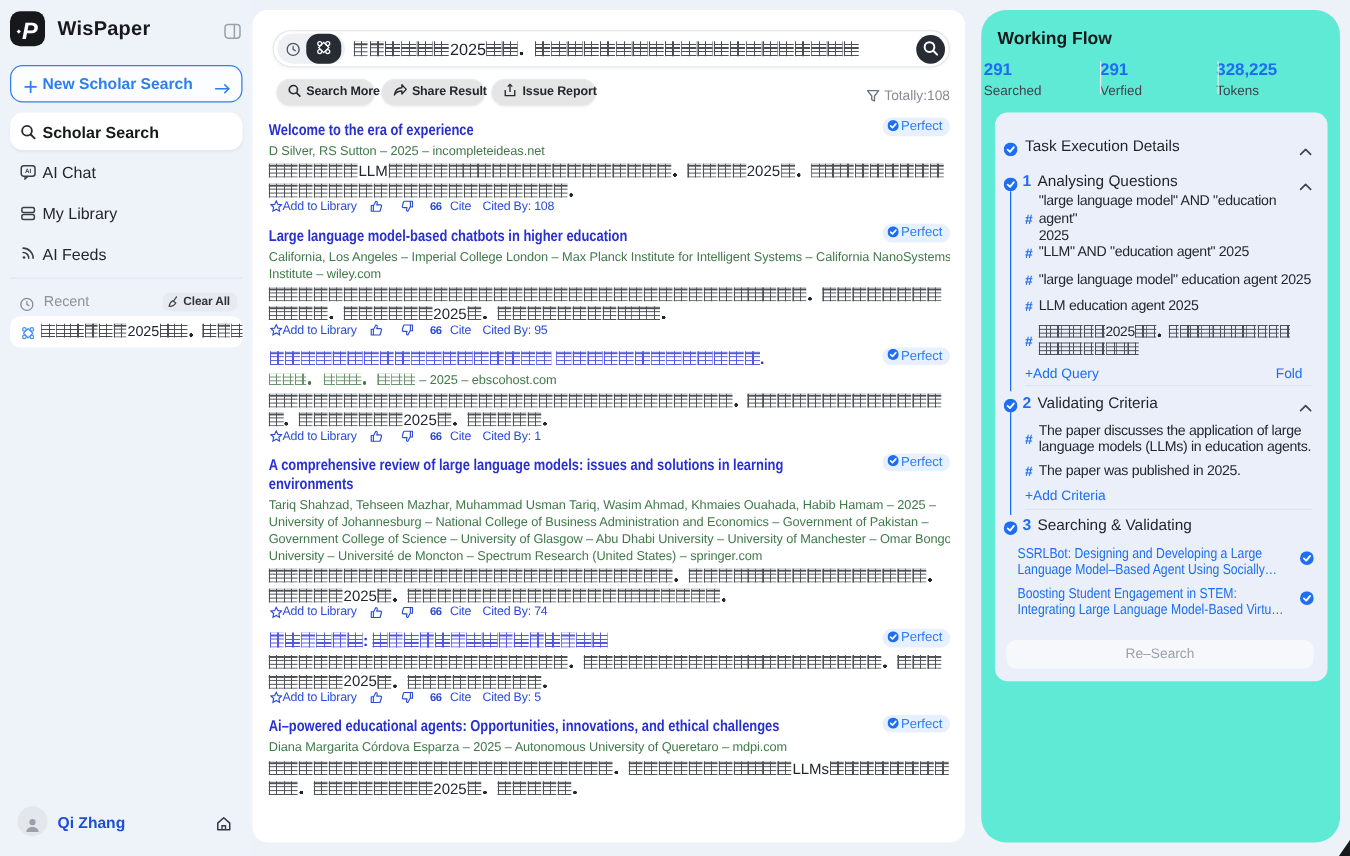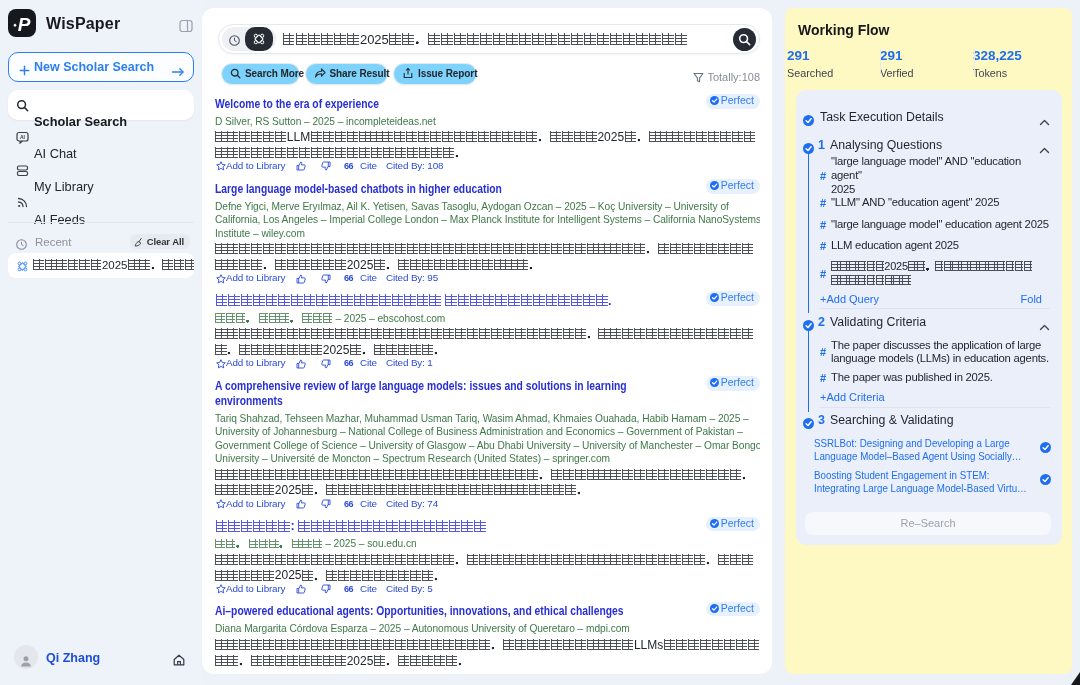--- a/index.html
+++ b/index.html
@@ -9,58 +9,58 @@
 #sb{position:absolute;left:0;top:0;width:202px;height:685px;background:#eef2f9}
 #logo{position:absolute;left:8px;top:9px;width:28px;height:28px;background:#17181c;border-radius:8px}
 #brand{position:absolute;left:46px;top:15px;font-size:16px;font-weight:bold;color:#17191d;letter-spacing:.2px}
 #collapse{position:absolute;left:179px;top:16px}
 #newbtn{position:absolute;left:8px;top:52px;width:186px;height:30px;border:1.3px solid #2d7ff0;border-radius:10px;background:#fbfdff}
 #newbtn .pl{position:absolute;left:10px;top:8px}
 #newbtn .tx{position:absolute;left:25px;top:7px;font-size:12.5px;font-weight:bold;color:#2d7ff0;white-space:nowrap}
 #newbtn .ar{position:absolute;right:8px;top:9px}
 .nav{position:absolute;left:8px;width:186px;height:30px;font-size:12.8px;color:#23262b}
 .nav svg{position:absolute;left:8px;top:8.5px}
-.nav span{position:absolute;left:26px;top:24px;white-space:nowrap}
+.nav span{position:absolute;left:26px;top:8px;white-space:nowrap}
 #nav1{top:90px;background:#fff;border-radius:10px;font-weight:bold;color:#16181c;box-shadow:0 1px 2px rgba(20,30,60,.05)}
 #nav2{top:122px}#nav3{top:155px}#nav4{top:187.5px}
 #sbdiv{position:absolute;left:8px;top:222px;width:186px;height:1px;background:#e2e7ef}
 #rechd{position:absolute;left:16px;top:235px;width:176px;height:15px}
 #rechd .rct{position:absolute;left:19px;top:1px;font-size:11.5px;color:#8d939c}
 #clear{position:absolute;right:2px;top:-1px;height:15px;background:#e7eaf0;border-radius:6px;padding:0 6px 0 4px;font-size:9.5px;color:#2f333a;font-weight:bold;line-height:15px;white-space:nowrap;letter-spacing:-.1px}
 #recitem{position:absolute;left:8px;top:253px;width:186px;height:25px;background:#fff;border-radius:8px;font-size:11.5px;color:#1f2329;white-space:nowrap;overflow:hidden}
 #recitem svg{position:absolute;left:9px;top:7.5px}
 #recitem span{position:absolute;left:25px;top:6px}
 #user{position:absolute;left:14px;top:645px;width:24px;height:24px;border-radius:50%;background:#e3e6ea;text-align:center;line-height:29px}
 #uname{position:absolute;left:46px;top:651px;font-size:12.5px;font-weight:bold;color:#1d4ed8}
 #homeic{position:absolute;left:172px;top:650px}
 #mid{position:absolute;left:202px;top:8px;width:570px;height:666px;background:#fff;border-radius:12px}
 #sbar{position:absolute;left:16px;top:16px;width:542px;height:30px;border:1px solid #e6e8ee;border-radius:15px;background:#fff;box-shadow:0 1px 3px rgba(25,35,60,.05)}
 #sbar .pill{position:absolute;left:3px;top:2px;width:54px;height:24px;background:#eef0f4;border-radius:12px}
 #sbar .ck{position:absolute;left:10px;top:5.5px}
 #sbar .dk{position:absolute;left:26px;top:2px;width:28px;height:24px;background:#262b34;border-radius:10px;text-align:center;line-height:21px}
 #sbar .qt{position:absolute;left:63px;top:7px;font-size:13px;color:#1f232b;white-space:nowrap}
 #sbar .go{position:absolute;right:3.5px;top:3px;width:23px;height:23px;background:#262b34;border-radius:50%;text-align:center;line-height:21px}
-.wbtn{position:absolute;top:55px;height:22px;border:1px solid #e8eaee;border-radius:11px;background:#7dd3fc;font-size:10px;font-weight:bold;color:#24272d;line-height:20px;box-shadow:0 1px 2px rgba(25,35,60,.04);white-space:nowrap;letter-spacing:-.1px}
+.wbtn{position:absolute;top:55px;height:22px;border:1px solid #e8eaee;border-radius:11px;background:#e5e5e5;font-size:10px;font-weight:bold;color:#24272d;line-height:20px;box-shadow:0 1px 2px rgba(25,35,60,.04);white-space:nowrap;letter-spacing:-.1px}
 .wbtn svg{margin:-2px 4px 0 0}
 #tot{position:absolute;right:12px;top:63px;font-size:11px;color:#878d96}
 #tot svg{margin:-2px 3px 0 0}
 #plist{position:absolute;left:13px;top:88.5px;width:545px}
 .paper{margin-bottom:9.5px}
 .ptitle{position:relative;font-size:12.6px;line-height:15px;font-weight:bold;color:#2930d2;padding-right:64px;letter-spacing:-.35px}
 .tsc{display:inline-block;transform:scaleX(.82);transform-origin:0 50%;letter-spacing:0;white-space:nowrap}
 .badge{position:absolute;right:0;top:-2.5px;height:14.5px;background:#e7f0fe;border-radius:7.5px;padding:0 6px 0 4px;line-height:13.5px;letter-spacing:0}
 .badge svg{margin:-1px 2px 0 0}
 .badge b{font-size:10.5px;color:#2e7ef2;font-weight:normal}
 .pauth{margin-top:3px;font-size:10.2px;line-height:13.5px;color:#41794a;letter-spacing:-.05px}
 .aline{white-space:nowrap;overflow:hidden}
 .psum{margin-top:2px;font-size:12px;line-height:15.6px;color:#22262d}
 .pacts{height:12px;margin:-1.1px 0 0;font-size:9.9px;letter-spacing:-.15px;color:#2b4bd7;position:relative}
 .px{position:absolute;top:0}
 .ai{left:1px}.al{left:11px}.thu{left:81px}.thd{left:106px}.ci{left:129px}.cl{left:145px}.cb{left:171px}
-#right{position:absolute;left:785px;top:8px;width:287px;height:666px;background:#fef9c3;border-radius:8px}
+#right{position:absolute;left:785px;top:8px;width:287px;height:666px;background:#5eead4;border-radius:20px}
 #wf{position:absolute;left:13px;top:14px;font-size:14px;font-weight:bold;color:#16181c}
 .stat{position:absolute;top:40px;width:95px;text-align:left}
 .stat .n{font-size:13.5px;font-weight:bold;color:#1d6ef2}
 .stat .l{font-size:10.8px;color:#40454e;margin-top:3.5px}
 .sdiv{position:absolute;top:41px;width:1px;height:26px;background:#e5e8ee}
 #task{position:absolute;left:11px;top:82px;width:266px;height:455px;background:#ebeffa;border-radius:10px}
 .trow{position:absolute;left:0;width:266px;height:11px}
 .trow .tck{position:absolute;left:7px;top:0}
 .trow .num{position:absolute;left:22px;top:-1px;font-size:12.5px;font-weight:bold;color:#1d6ef2}
 .trow .tt{position:absolute;left:34px;top:-1px;font-size:12.3px;color:#1f232a;white-space:nowrap}
@@ -227,21 +227,20 @@
           <span class="px cl">Cite</span>
           <span class="px cb">Cited By: 108</span>
         </div>
       </div>
       <div class="paper">
         <div class="ptitle"><span class="ttxt"><span class="tsc">Large language model-based chatbots in higher education</span></span><span class="badge"><svg width="9" height="9" viewBox="0 0 9 9">
               <circle cx="4.5" cy="4.5" r="4.5" fill="#1d6ef2"></circle>
               <path d="M2.5 4.7 L4.0 6.1 L6.7 3.1" fill="none" stroke="#fff" stroke-width="1.3" stroke-linecap="round" stroke-linejoin="round"></path>
             </svg><b>Perfect</b></span></div>
         <div class="pauth">
-          <div class="aline">Defne Yigci, Merve Eryılmaz, Ail K. Yetisen, Savas Tasoglu, Aydogan Ozcan – 2025 – Koç University – University of</div>
           <div class="aline">California, Los Angeles – Imperial College London – Max Planck Institute for Intelligent Systems – California NanoSystems</div>
           <div class="aline">Institute – wiley.com</div>
         </div>
         <div class="psum"><i class="k"></i><i class="k"></i><i class="k"></i><i class="k"></i><i class="k"></i><i class="k"></i><i class="k"></i><i class="k"></i><i class="k"></i><i class="k"></i><i class="k"></i><i class="k"></i><i class="k"></i><i class="k"></i><i class="k"></i><i class="k"></i><i class="k"></i><i class="k"></i><i class="k"></i><i class="k"></i><i class="k"></i><i class="k"></i><i class="k"></i><i class="k"></i><i class="k"></i><i class="k"></i><i class="k"></i><i class="k"></i><i class="k"></i><i class="k"></i><i class="k"></i><i class="k"></i><i class="k"></i><i class="k"></i><i class="k"></i><i class="k"></i><i class="d"></i><i class="k"></i><i class="k"></i><i class="k"></i><i class="k"></i><i class="k"></i><i class="k"></i><i class="k"></i><i class="k"></i><i class="k"></i><i class="k"></i><i class="k"></i><i class="k"></i><i class="d"></i><i class="k"></i><i class="k"></i><i class="k"></i><i class="k"></i><i class="k"></i><i class="k"></i>2025<i class="k"></i><i class="d"></i><i class="k"></i><i class="k"></i><i class="k"></i><i class="k"></i><i class="k"></i><i class="k"></i><i class="k"></i><i class="k"></i><i class="k"></i><i class="k"></i><i class="k"></i><i class="d"></i></div>
         <div class="pacts">
           <span class="px ai"><svg width="10" height="10" viewBox="0 0 10 10">
               <path d="M5 0.7 L6.3 3.5 L9.3 3.8 L7.1 5.8 L7.7 8.9 L5 7.4 L2.3 8.9 L2.9 5.8 L0.7 3.8 L3.7 3.5 Z" fill="none" stroke="#2b4bd7" stroke-width="0.9"></path>
             </svg></span>
           <span class="px al">Add to Library</span>
           <span class="px thu"><svg width="10" height="10" viewBox="0 0 10 10">
@@ -312,23 +311,20 @@
           <span class="px ci"><span style="font-size:9px;font-weight:bold;color:#2b4bd7;letter-spacing:-.5px">66</span></span>
           <span class="px cl">Cite</span>
           <span class="px cb">Cited By: 74</span>
         </div>
       </div>
       <div class="paper">
         <div class="ptitle"><span class="ttxt"><i class="k"></i><i class="k"></i><i class="k"></i><i class="k"></i><i class="k"></i><i class="k"></i>: <i class="k"></i><i class="k"></i><i class="k"></i><i class="k"></i><i class="k"></i><i class="k"></i><i class="k"></i><i class="k"></i><i class="k"></i><i class="k"></i><i class="k"></i><i class="k"></i><i class="k"></i><i class="k"></i><i class="k"></i></span><span class="badge"><svg width="9" height="9" viewBox="0 0 9 9">
               <circle cx="4.5" cy="4.5" r="4.5" fill="#1d6ef2"></circle>
               <path d="M2.5 4.7 L4.0 6.1 L6.7 3.1" fill="none" stroke="#fff" stroke-width="1.3" stroke-linecap="round" stroke-linejoin="round"></path>
             </svg><b>Perfect</b></span></div>
-        <div class="pauth">
-          <div class="aline"><i class="k"></i><i class="k"></i><i class="d"></i> <i class="k"></i><i class="k"></i><i class="k"></i><i class="d"></i> <i class="k"></i><i class="k"></i><i class="k"></i> – 2025 – sou.edu.cn</div>
-        </div>
         <div class="psum"><i class="k"></i><i class="k"></i><i class="k"></i><i class="k"></i><i class="k"></i><i class="k"></i><i class="k"></i><i class="k"></i><i class="k"></i><i class="k"></i><i class="k"></i><i class="k"></i><i class="k"></i><i class="k"></i><i class="k"></i><i class="k"></i><i class="k"></i><i class="k"></i><i class="k"></i><i class="k"></i><i class="d"></i><i class="k"></i><i class="k"></i><i class="k"></i><i class="k"></i><i class="k"></i><i class="k"></i><i class="k"></i><i class="k"></i><i class="k"></i><i class="k"></i><i class="k"></i><i class="k"></i><i class="k"></i><i class="k"></i><i class="k"></i><i class="k"></i><i class="k"></i><i class="k"></i><i class="k"></i><i class="k"></i><i class="d"></i><i class="k"></i><i class="k"></i><i class="k"></i><i class="k"></i><i class="k"></i><i class="k"></i><i class="k"></i><i class="k"></i>2025<i class="k"></i><i class="d"></i><i class="k"></i><i class="k"></i><i class="k"></i><i class="k"></i><i class="k"></i><i class="k"></i><i class="k"></i><i class="k"></i><i class="k"></i><i class="d"></i></div>
         <div class="pacts">
           <span class="px ai"><svg width="10" height="10" viewBox="0 0 10 10">
               <path d="M5 0.7 L6.3 3.5 L9.3 3.8 L7.1 5.8 L7.7 8.9 L5 7.4 L2.3 8.9 L2.9 5.8 L0.7 3.8 L3.7 3.5 Z" fill="none" stroke="#2b4bd7" stroke-width="0.9"></path>
             </svg></span>
           <span class="px al">Add to Library</span>
           <span class="px thu"><svg width="10" height="10" viewBox="0 0 10 10">
               <path d="M1 4.4 L2.7 4.4 L2.7 9 L1 9 Z M2.7 4.8 L4.7 1 C5.3 1 5.9 1.5 5.8 2.3 L5.4 3.9 L8.4 3.9 C9 3.9 9.4 4.5 9.2 5 L8.2 8.4 C8.1 8.8 7.7 9 7.4 9 L2.7 9" fill="none" stroke="#2b4bd7" stroke-width="0.9" stroke-linejoin="round"></path>
             </svg></span>
           <span class="px thd"><svg width="10" height="10" viewBox="0 0 10 10">

